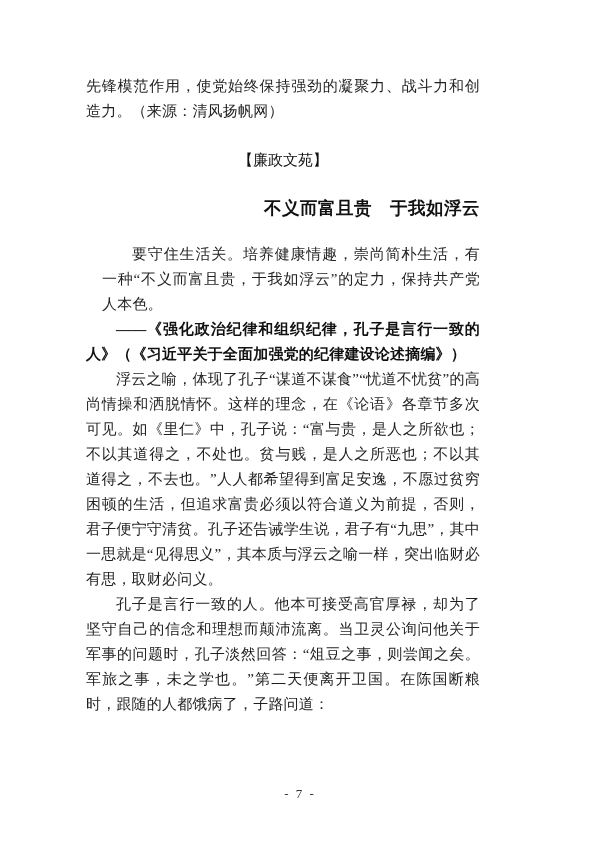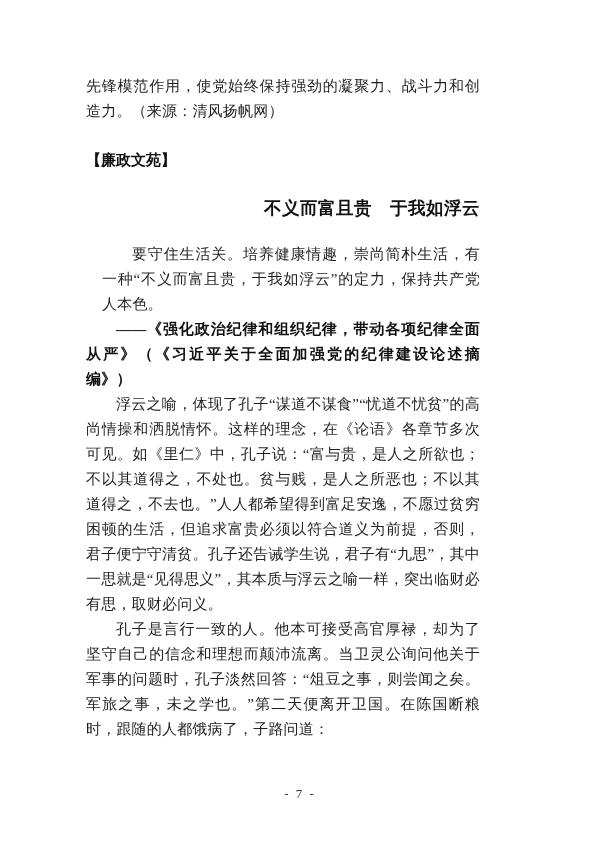--- a/index.html
+++ b/index.html
@@ -31,22 +31,23 @@
     text-indent: 2em;
   }
   .bold {
     font-weight: bold;
     color: #111111;
   }
   .section-header {
     margin: 24px 0 0 0;
     font-size: 15px;
     line-height: 25px;
-    font-weight: bold;
+    font-weight: normal;
     color: #111111;
+    text-align: center;
   }
   .article-title {
     margin: 21px 0 0 0;
     font-size: 17.5px;
     line-height: 28px;
     font-weight: bold;
     text-align: right;
     color: #111111;
     letter-spacing: 0.5px;
   }
@@ -72,21 +73,21 @@
 <div class="page">
 
   <p class="body-text">先锋模范作用，使党始终保持强劲的凝聚力、战斗力和创造力。（来源：清风扬帆网）</p>
 
   <p class="section-header">【廉政文苑】</p>
 
   <h1 class="article-title">不义而富且贵　于我如浮云</h1>
 
   <p class="body-text indent first-body">要守住生活关。培养健康情趣，崇尚简朴生活，有一种“不义而富且贵，于我如浮云”的定力，保持共产党人本色。</p>
 
-  <p class="body-text indent bold">——《强化政治纪律和组织纪律，带动各项纪律全面从严》（《习近平关于全面加强党的纪律建设论述摘编》）</p>
+  <p class="body-text indent bold">——《强化政治纪律和组织纪律，孔子是言行一致的人》（《习近平关于全面加强党的纪律建设论述摘编》）</p>
 
 
   <p class="body-text indent">浮云之喻，体现了孔子“谋道不谋食”“忧道不忧贫”的高尚情操和洒脱情怀。这样的理念，在《论语》各章节多次可见。如《里仁》中，孔子说：“富与贵，是人之所欲也；不以其道得之，不处也。贫与贱，是人之所恶也；不以其道得之，不去也。”人人都希望得到富足安逸，不愿过贫穷困顿的生活，但追求富贵必须以符合道义为前提，否则，君子便宁守清贫。孔子还告诫学生说，君子有“九思”，其中一思就是“见得思义”，其本质与浮云之喻一样，突出临财必有思，取财必问义。</p>
 
   <p class="body-text indent">孔子是言行一致的人。他本可接受高官厚禄，却为了坚守自己的信念和理想而颠沛流离。当卫灵公询问他关于军事的问题时，孔子淡然回答：“俎豆之事，则尝闻之矣。军旅之事，未之学也。”第二天便离开卫国。在陈国断粮时，跟随的人都饿病了，子路问道：</p>
 
   <div class="page-number">- 7 -</div>
 
 </div>
 

